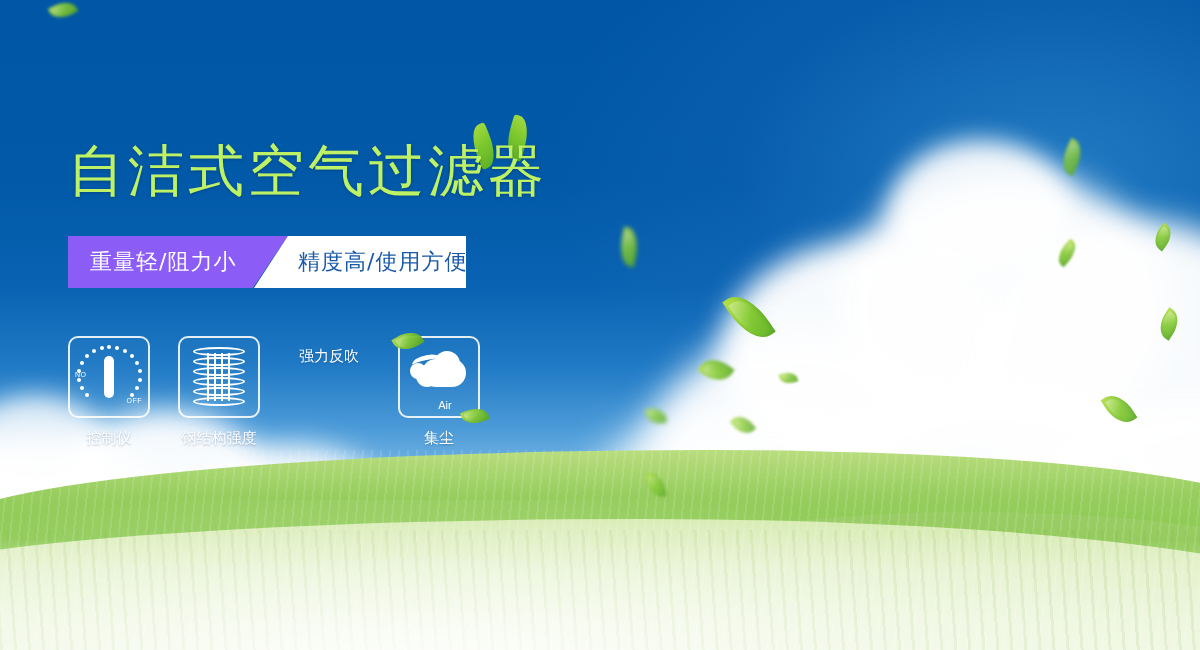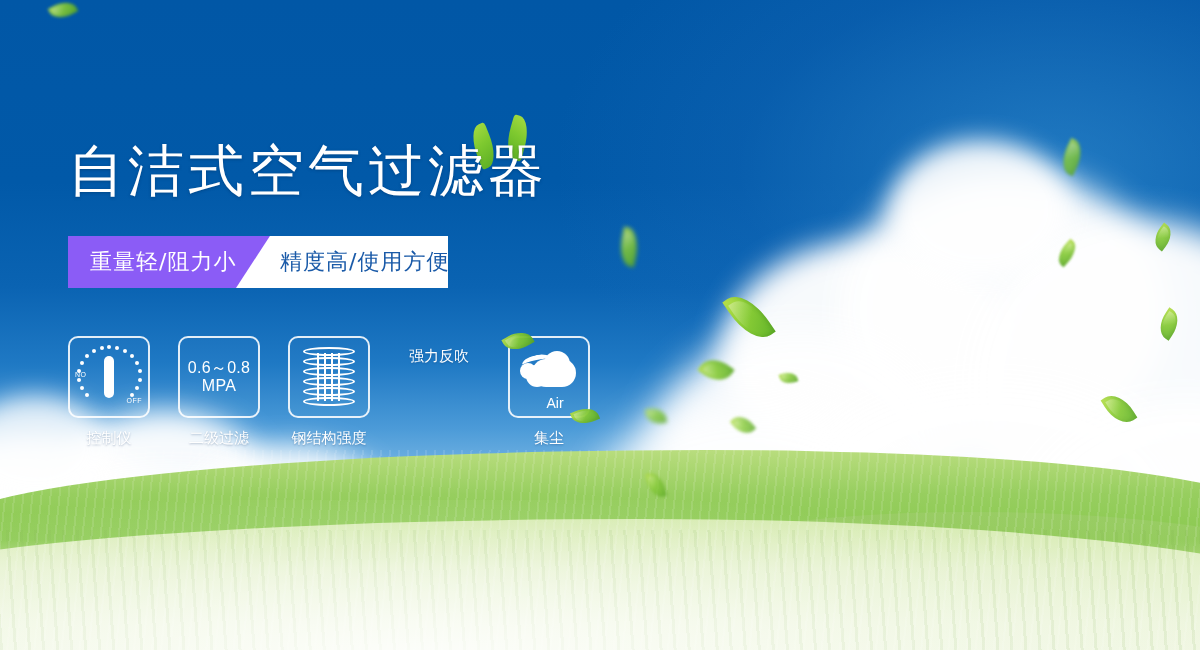--- a/index.html
+++ b/index.html
@@ -124,21 +124,21 @@
   .leaf::after{
     content:""; position:absolute; left:12%; top:12%; width:76%; height:76%;
     background:linear-gradient(135deg, rgba(255,255,255,.35) 0%, rgba(255,255,255,0) 55%);
     border-radius:0 78% 0 78%;
   }
 
   
   .title{
     position:absolute; left:68px; top:143px;
     font-size:56px; line-height:1;
-    color:#ffffff;
+    color:#bef264;
     letter-spacing:4px;
     font-weight:300;
     text-shadow:0 1px 3px rgba(0,35,75,.35);
     white-space:nowrap;
     font-family:"DejaVu Sans","Liberation Sans",sans-serif;
   }
 
   .sprout{ position:absolute; left:472px; top:110px; width:66px; height:54px; }
   .sprout .sl{
     position:absolute; width:19px; height:44px;
@@ -151,21 +151,21 @@
   
   .subbar{
     position:absolute; left:68px; top:236px; width:394px; height:52px;
   }
   .subbar-left{
     position:absolute; left:0; top:0; width:220px; height:52px;
     background:#8b5cf6;
     clip-path:polygon(0 0, 100% 0, 84% 100%, 0 100%);
   }
   .subbar-right{
-    position:absolute; left:168px; top:0; width:212px; height:52px;
+    position:absolute; left:186px; top:0; width:212px; height:52px;
     background:#ffffff;
     clip-path:polygon(16% 0, 100% 0, 100% 100%, 0 100%);
   }
   .subbar-left span{
     position:absolute; left:22px; top:11px;
     font-size:22px; color:#ffffff; letter-spacing:1px;
     font-family:"DejaVu Sans","Liberation Sans",sans-serif;
     white-space:nowrap;
   }
   .subbar-right span{
@@ -227,21 +227,21 @@
   .airicon .c1{ position:absolute; left:14px; top:10px; width:44px; height:28px; background:#fff; border-radius:14px;}
   .airicon .c2{ position:absolute; left:26px; top:2px;  width:26px; height:26px; background:#fff; border-radius:50%;}
   .airicon .c3{ position:absolute; left:8px;  top:16px; width:22px; height:22px; background:#fff; border-radius:50%;}
   .airicon .c4{ position:absolute; left:2px;  top:14px; width:16px; height:16px; background:#fff; border-radius:50%;}
   .airicon .swoosh{
     position:absolute; left:4px; top:6px; width:30px; height:14px;
     border-top:5px solid #fff; border-radius:50% 50% 0 0; transform:rotate(-12deg);
   }
   .airicon .airtxt{
     position:absolute; left:12px; right:0; bottom:-6px; text-align:center;
-    font-size:14px; color:#fff; font-family:"Liberation Sans",sans-serif;
+    font-size:11px; color:#fff; font-family:"Liberation Sans",sans-serif;
   }
 </style>
 </head>
 <body>
 
 <div class="banner">
 
   <div class="sky"></div>
   <div class="sky-right-glow"></div>
 
@@ -339,29 +339,20 @@
           <div class="dot" style="left:1px;  top:34px;"></div>
           <div class="dot" style="left:4px;  top:42px;"></div>
           <div class="dot" style="left:9px;  top:49px;"></div>
           <div class="no">NO</div>
           <div class="off">OFF</div>
         </div>
       </div>
       <div class="flabel">控制仪</div>
     </div>
 
-    <div class="feature">
-      <div class="fbox">
-        <div class="fbox-text">
-          <span>0.6～0.8</span>
-          <span class="l2">MPA</span>
-        </div>
-      </div>
-      <div class="flabel">二级过滤</div>
-    </div>
 
     <div class="feature">
       <div class="fbox">
         <div class="coil">
           <div class="ring" style="top:0px;"></div>
           <div class="ring" style="top:10px;"></div>
           <div class="ring" style="top:20px;"></div>
           <div class="ring" style="top:30px;"></div>
           <div class="ring" style="top:40px;"></div>
           <div class="ring" style="top:50px;"></div>

